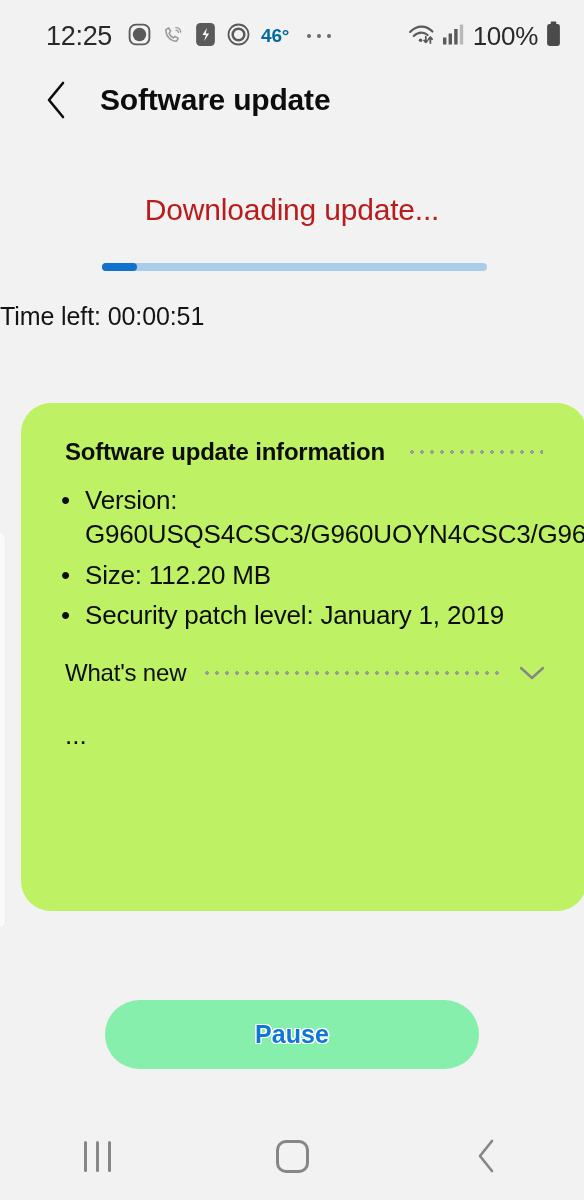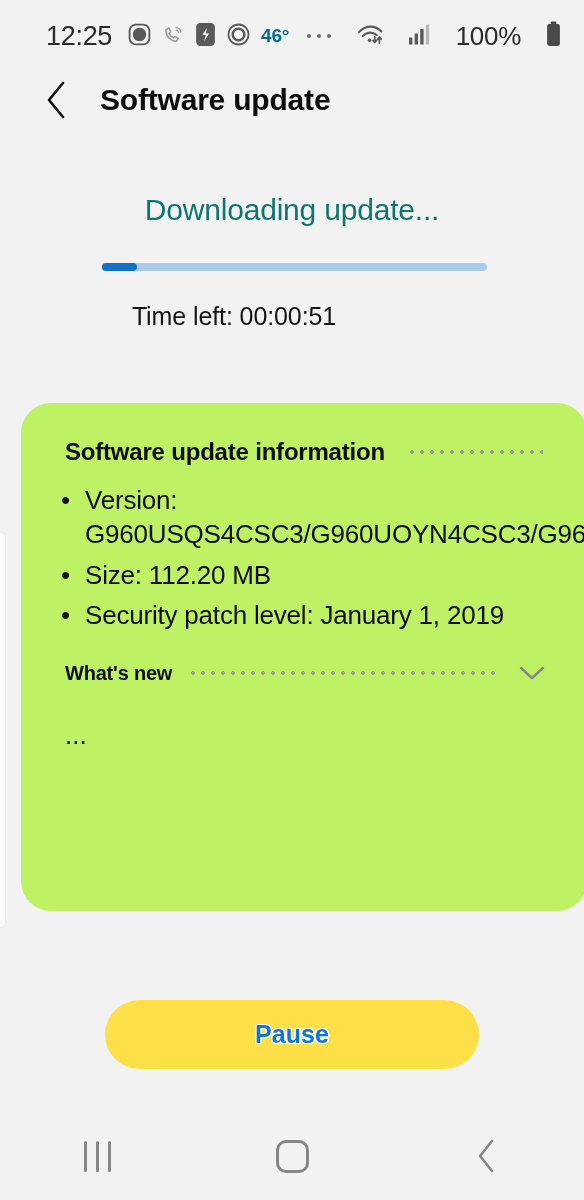--- a/index.html
+++ b/index.html
@@ -13,51 +13,51 @@
   .phone { position:relative; width:584px; height:1200px; background:#f2f2f2; }
 
   
   .statusbar {
     position:absolute; top:0; left:0; width:584px; height:56px;
     display:flex; align-items:center;
     padding:16px 22px 0 46px;
     color:#3c3c3c;
   }
   .sb-left { display:flex; align-items:center; gap:10px; }
-  .sb-right { display:flex; align-items:center; gap:24px; margin-left:auto; }
+  .sb-right { display:flex; align-items:center; gap:7px; margin-left:auto; }
   .sb-clock { font-size:27px; letter-spacing:-0.3px; color:#2a2a2a; margin-right:5px; }
   .sb-pct { font-size:26px; color:#2a2a2a; letter-spacing:-0.3px; }
   .ic { display:block; }
 
   
   .appbar {
     position:absolute; top:62px; left:0; width:485px; height:76px;
     display:flex; align-items:center; padding-left:34px;
   }
   .back-btn { width:46px; height:46px; display:flex; align-items:center; justify-content:center; }
   .appbar-title {
     font-size:30px; color:#0d0d0d; font-weight:700;
     margin-left:20px; letter-spacing:-0.2px;
   }
 
   
   .dl-title {
     position:absolute; top:193px; left:0; width:584px;
-    text-align:center; font-size:30px; color:#0f766e; letter-spacing:-0.2px;
+    text-align:center; font-size:30px; color:#b91c1c; letter-spacing:-0.2px;
   }
   .pbar {
     position:absolute; top:263px; left:102px;
     width:385px; height:8px; border-radius:4px; background:#a9cde9;
   }
   .pbar-fill {
     height:8px; border-radius:4px; background:#1271ca;
   }
   .time-left {
     position:absolute; top:302px; left:0; width:468px;
-    text-align:center; font-size:25px; color:#141414; letter-spacing:-0.1px;
+    text-align:left; font-size:25px; color:#141414; letter-spacing:-0.1px;
   }
 
   
   .edge-handle {
     position:absolute; background:#fafafa;
     border:1px solid #ededed; border-radius:8px;
   }
   .edge-left  { left:-5px;  top:532px; width:11px; height:396px; }
   .edge-right { right:-6px; top:512px; width:12px; height:230px; }
 
@@ -82,40 +82,40 @@
   .bullets { padding:12px 40px 0 40px; }
   .bullet { display:flex; font-size:26px; color:#0d0d0d; line-height:1.32; letter-spacing:-0.2px; }
   .bullet + .bullet { margin-top:6px; }
   .bdot { flex:none; width:24px; text-align:left; font-size:26px; line-height:1.32; }
   .btext { flex:1; }
 
   .whatsnew-row {
     display:flex; align-items:center;
     padding:0 38px 0 44px; height:46px; margin-top:18px;
   }
-  .whatsnew-title { font-size:20px; font-weight:700; color:#0d0d0d; letter-spacing:-0.2px; white-space:nowrap; }
+  .whatsnew-title { font-size:24px; font-weight:400; color:#0d0d0d; letter-spacing:-0.2px; white-space:nowrap; }
   .leader2 {
     flex:1; height:22px; margin:0 16px;
     background-image:radial-gradient(circle, #9b9b9b 1.6px, transparent 1.7px);
     background-size:10px 10px; background-position:0 center;
     background-repeat:repeat-x;
   }
   .chev-wrap { flex:none; width:34px; display:flex; align-items:center; justify-content:center; }
 
   .wn-body {
     padding:10px 36px 0 44px;
     font-size:26px; color:#0d0d0d; line-height:1.36; letter-spacing:-0.2px;
   }
   .wn-more { padding:26px 44px 0 44px; font-size:26px; color:#0d0d0d; line-height:1; }
 
   
   .pause-btn {
     position:absolute; top:1000px; left:105px;
     width:374px; height:69px; border-radius:35px;
-    background:#fde047; border:none;
+    background:#86efac; border:none;
     display:flex; align-items:center; justify-content:center;
     cursor:pointer;
   }
   .pause-label {
     font-size:25px; font-weight:700; color:#ffffff; letter-spacing:0.1px;
     text-shadow:
       -1.2px -1.2px 0 #fff, 1.2px -1.2px 0 #fff,
       -1.2px  1.2px 0 #fff, 1.2px  1.2px 0 #fff,
        0 -1.4px 0 #fff, 0 1.4px 0 #fff,
       -1.4px 0 0 #fff, 1.4px 0 0 #fff;

